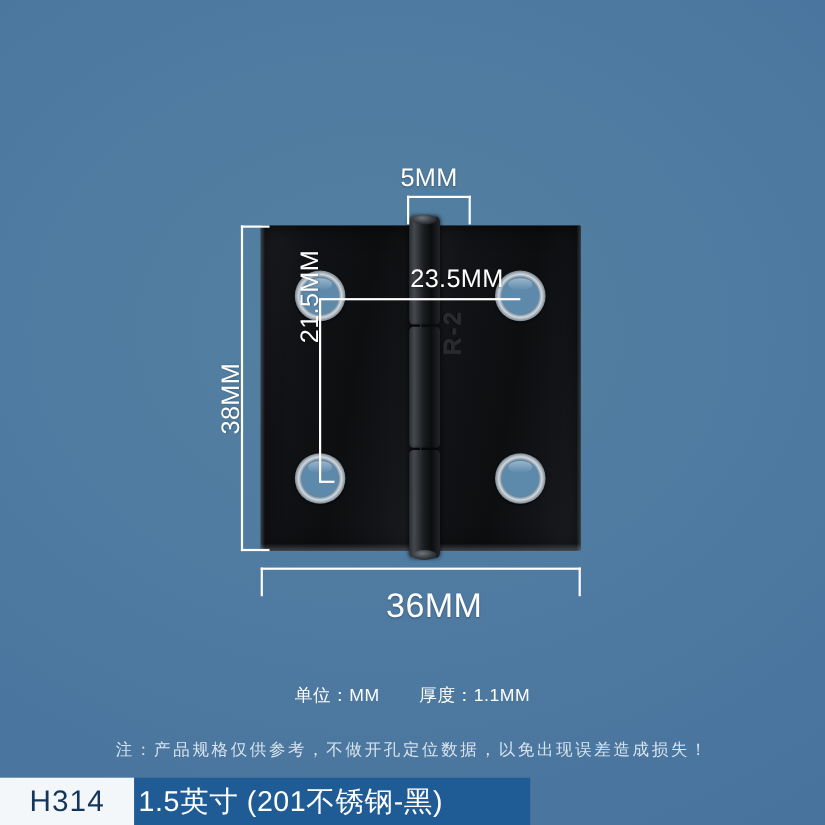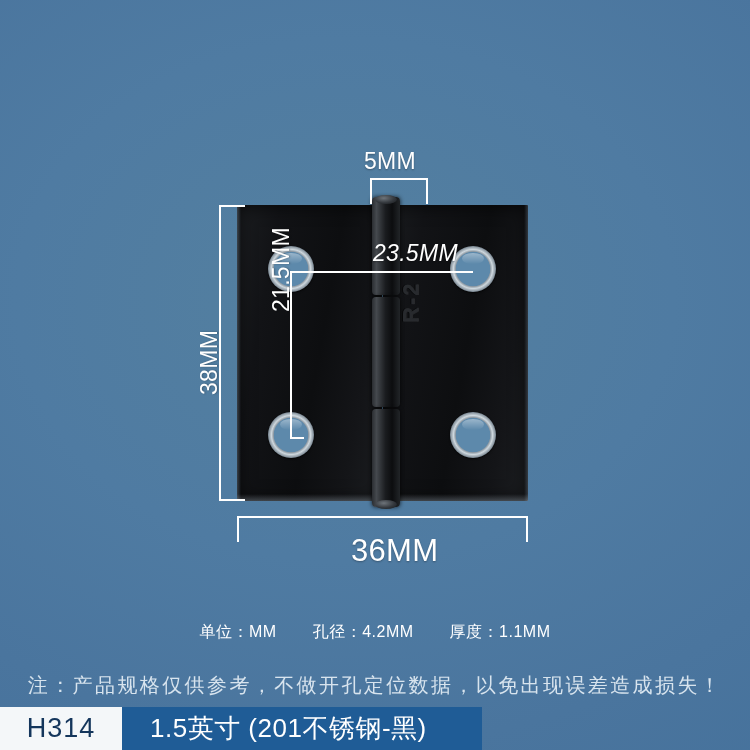--- a/index.html
+++ b/index.html
@@ -119,35 +119,35 @@
   .specs{
     position:absolute;left:0;top:622px;width:750px;
     display:flex;justify-content:center;align-items:baseline;
     color:#ffffff;font-size:16px;
   }
   .specs .sp{margin:0 18px;white-space:nowrap;letter-spacing:.5px;}
 
   
   .note{
     position:absolute;left:0;top:672px;width:750px;text-align:center;
-    color:#d8e4ee;font-size:20px;letter-spacing:2.4px;white-space:nowrap;
+    color:#d8e4ee;font-size:15px;letter-spacing:2.4px;white-space:nowrap;
   }
 
   
   .botbar{position:absolute;left:0;top:707px;width:750px;height:43px;}
   .code-box{
     position:absolute;left:0;top:0;width:122px;height:43px;
     background:#f4f7f9;
     display:flex;align-items:center;justify-content:center;
   }
   .code-box span{color:#14365c;font-size:27px;letter-spacing:1px;}
   .desc-box{
     position:absolute;left:122px;top:0;width:360px;height:43px;
     background:#1f5c96;
-    display:flex;align-items:center;padding-left:28px;box-sizing:border-box;
+    display:flex;align-items:center;padding-left:4px;box-sizing:border-box;
   }
   .desc-box span{color:#ffffff;font-size:26px;letter-spacing:.5px;white-space:nowrap;}
 </style>
 </head>
 <body>
 
 <div id="page">
 
 
   <div class="hinge-wrap">
@@ -168,40 +168,39 @@
     <div class="hole h2"></div>
     <div class="hole h3"></div>
     <div class="hole h4"></div>
   </div>
 
   <div class="dim-text" style="left:364px;top:148px;">5MM</div>
   <div class="line v" style="left:370px;top:178px;height:26px;"></div>
   <div class="line h" style="left:370px;top:178px;width:58px;"></div>
   <div class="line v" style="left:426px;top:178px;height:26px;"></div>
 
-  <div class="dim-text" style="left:373px;top:240px;font-style:italic;">23.5MM</div>
+  <div class="dim-text" style="left:373px;top:240px;">23.5MM</div>
   <div class="line h" style="left:291px;top:271px;width:182px;"></div>
 
   <div class="dim-text" style="left:268px;top:312px;transform:rotate(-90deg);transform-origin:left top;">21.5MM</div>
   <div class="line v" style="left:290px;top:271px;height:167px;"></div>
   <div class="line h" style="left:290px;top:437px;width:14px;"></div>
 
   <div class="dim-text" style="left:196px;top:395px;transform:rotate(-90deg);transform-origin:left top;">38MM</div>
   <div class="line h" style="left:219px;top:205px;width:26px;"></div>
   <div class="line v" style="left:219px;top:205px;height:296px;"></div>
   <div class="line h" style="left:219px;top:499px;width:26px;"></div>
 
   <div class="line v" style="left:237px;top:516px;height:26px;"></div>
   <div class="line h" style="left:237px;top:516px;width:291px;"></div>
   <div class="line v" style="left:526px;top:516px;height:26px;"></div>
   <div class="dim-text" style="left:351px;top:533px;font-size:31px;">36MM</div>
 
   <div class="specs">
     <div class="sp">单位：MM</div>
-    <div class="sp">孔径：4.2MM</div>
     <div class="sp">厚度：1.1MM</div>
   </div>
 
   <div class="note">注：产品规格仅供参考，不做开孔定位数据，以免出现误差造成损失！</div>
 
   <div class="botbar">
     <div class="code-box">
       <span>H314</span>
     </div>
     <div class="desc-box">

